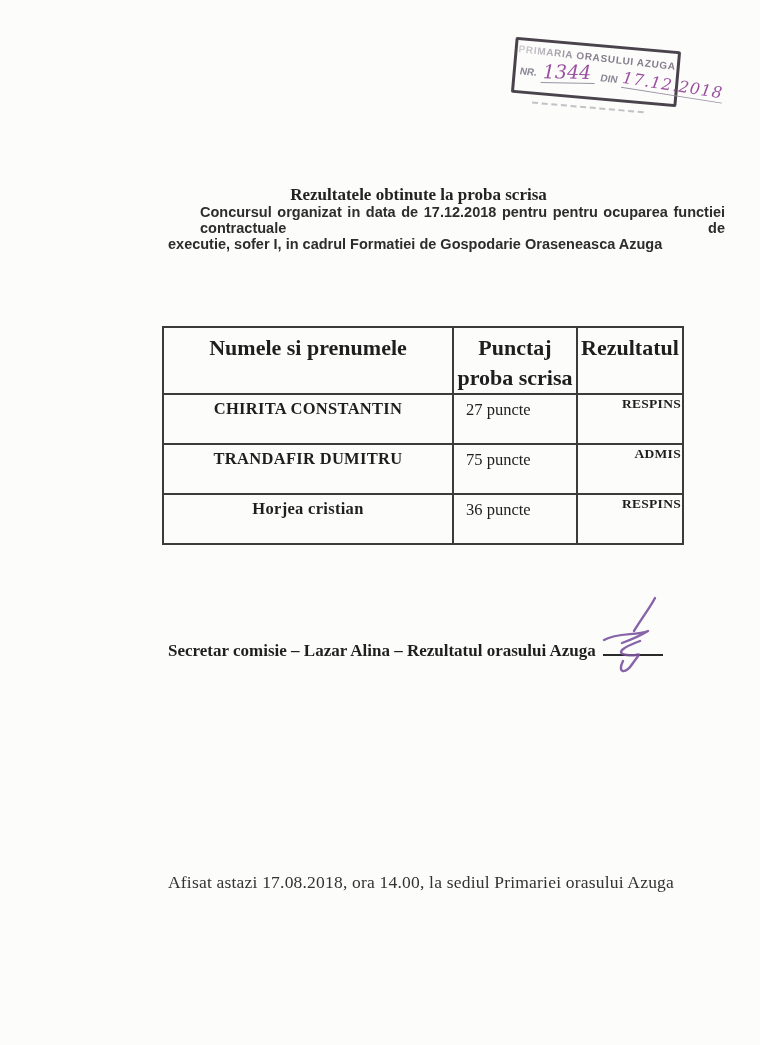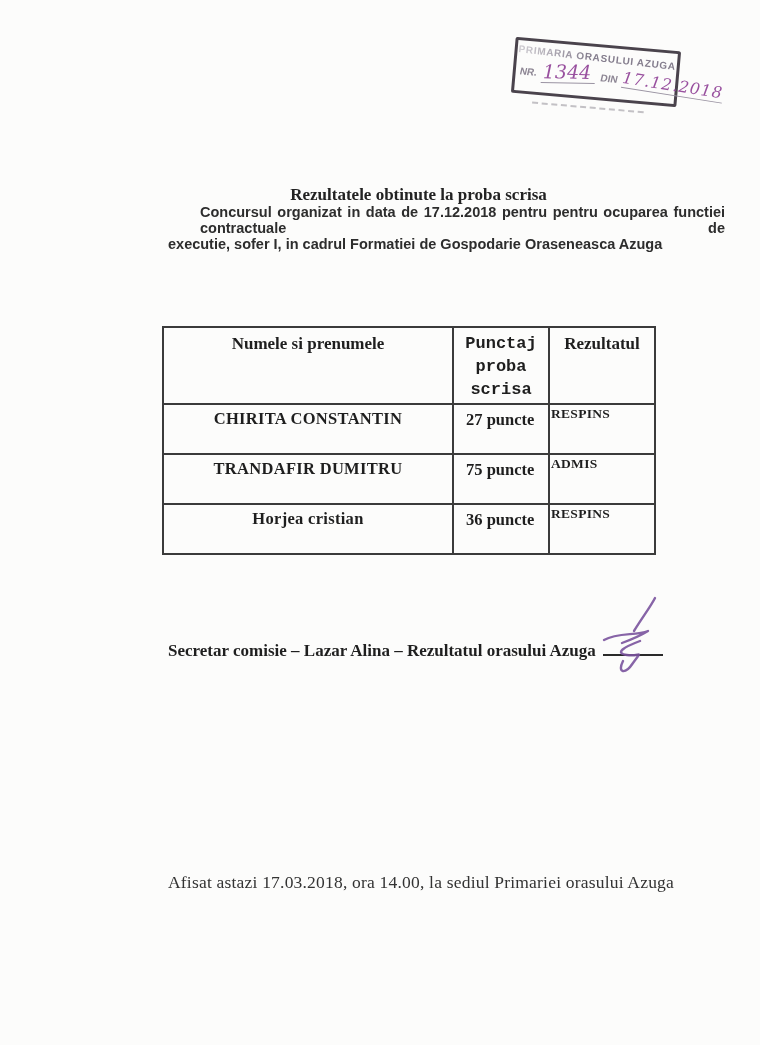--- a/index.html
+++ b/index.html
@@ -108,46 +108,46 @@
     border-collapse: collapse;
     font-family: "Liberation Serif", serif;
     color: #1e1e1e;
   }
   table.results th, table.results td {
     border: 2px solid #3b3b3b;
     box-sizing: border-box;
     vertical-align: top;
   }
   .col-name   { width: 290px; }
-  .col-score  { width: 96px; font-family: Liberation Mono, monospace; }
+  .col-score  { width: 124px; }
   .col-result { width: 106px; }
   table.results th {
     height: 53px;
-    font-size: 17px;
+    font-size: 22px;
     font-weight: 700;
     text-align: center;
     padding-top: 5px;
     line-height: 1.35;
   }
   table.results td { height: 50px; }
   td.cell-name {
     text-align: center;
     font-weight: 700;
     font-size: 16.5px;
     letter-spacing: 0.3px;
     padding-top: 4px;
   }
   td.cell-score {
     text-align: left;
-    font-weight: 700;
+    font-weight: 400;
     font-size: 16.5px;
     padding: 5px 0 0 12px;
   }
   td.cell-result {
-    text-align: left;
+    text-align: right;
     font-weight: 700;
     font-size: 13.5px;
     letter-spacing: 0.3px;
   }
 
   
   .secretary {
     position: absolute;
     left: 168px; top: 640px;
     font: 700 17px "Liberation Serif", serif;
@@ -234,15 +234,15 @@
   </div>
 
   <svg class="signature-scribble" viewBox="0 0 82 86">
     <g fill="none" stroke="#7b549e" stroke-width="2.4" stroke-linecap="round" stroke-linejoin="round" opacity="0.9">
       <path d="M 67 4 C 63 12, 54 24, 46 37"></path>
       <path d="M 16 46 C 30 38, 48 42, 60 37 C 52 42, 42 46, 34 49"></path>
       <path d="M 52 47 C 36 53, 26 59, 39 61 C 52 63, 55 55, 45 69 C 37 81, 29 79, 35 67"></path>
     </g>
   </svg>
 
-  <div class="footer-note">Afisat astazi 17.03.2018, ora 14.00, la sediul Primariei orasului Azuga</div>
+  <div class="footer-note">Afisat astazi 17.08.2018, ora 14.00, la sediul Primariei orasului Azuga</div>
 
 </div>
 
 </body></html>

